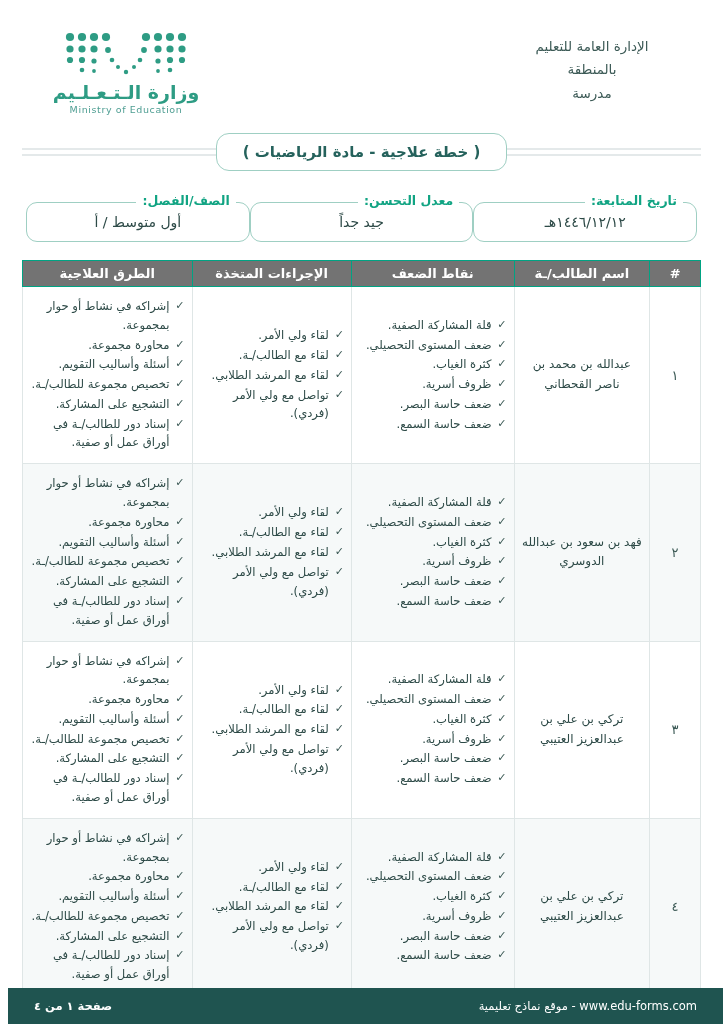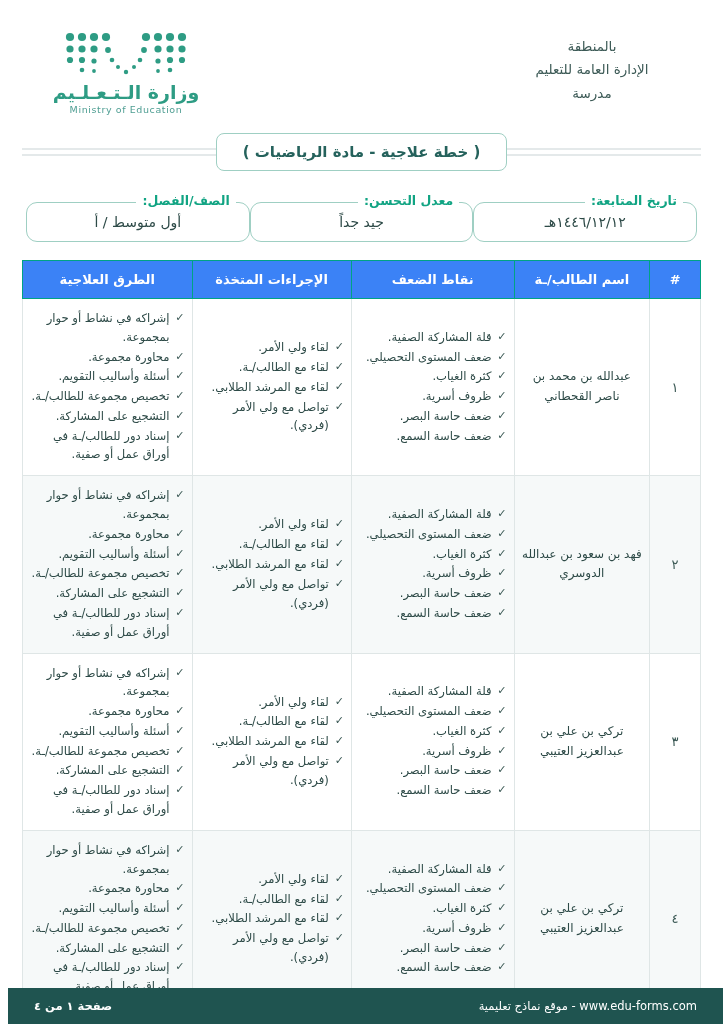--- a/index.html
+++ b/index.html
@@ -79,21 +79,21 @@
     transform: translateY(-50%);
     height: 7px;
     border-top: 1.2px solid #c9d4d6;
     border-bottom: 1.2px solid #c9d4d6;
   }
   .title-box {
     position: relative;
     z-index: 2;
     background: #ffffff;
     border: 1.3px solid #9fcfc3;
-    border-radius: 8px;
+    border-radius: 13px;
     padding: 9px 26px;
     color: #25625c;
     font-size: 15px;
     font-weight: bold;
     direction: rtl;
     white-space: nowrap;
   }
 
   
   .info-row {
@@ -131,25 +131,25 @@
 
   
   .table-wrap { margin: 18px 22px 0 22px; }
   table {
     width: 100%;
     border-collapse: collapse;
     table-layout: fixed;
     direction: rtl;
   }
   thead th {
-    background: #3b82f6;
+    background: #737373;
     color: #ffffff;
     font-size: 13px;
     font-weight: bold;
-    padding: 11px 4px;
+    padding: 5px 4px;
     border: 1px solid #00a383;
     text-align: center;
   }
   th.c-num  { width: 7.5%; }
   th.c-name { width: 20%; }
   th.c-weak { width: 24%; }
   th.c-proc { width: 23.5%; }
   th.c-meth { width: 25%; }
 
   tbody td {
@@ -200,22 +200,22 @@
   .footer-right { direction: rtl; font-weight: bold; }
 </style>
 </head>
 <body>
 
 <div class="page">
 
   <div class="header">
 
     <div class="header-side right">
+      <div>الإدارة العامة للتعليم</div>
       <div>بالمنطقة</div>
-      <div>الإدارة العامة للتعليم</div>
       <div>مدرسة</div>
     </div>
 
     <div class="logo-wrap">
       <svg class="logo-dots" viewBox="0 0 132 48">
         <g fill="#2e9c84">
           <circle cx="10" cy="7" r="4.1"></circle>
             <circle cx="22" cy="7" r="4.1"></circle>
           <circle cx="34" cy="7" r="4.1"></circle>
             <circle cx="46" cy="7" r="4.1"></circle>

